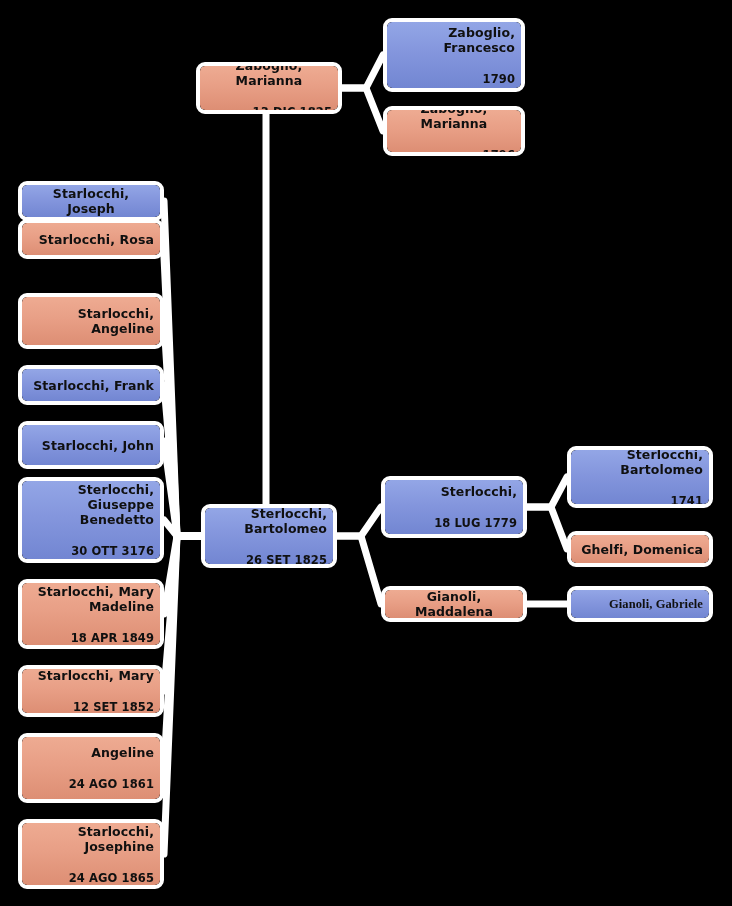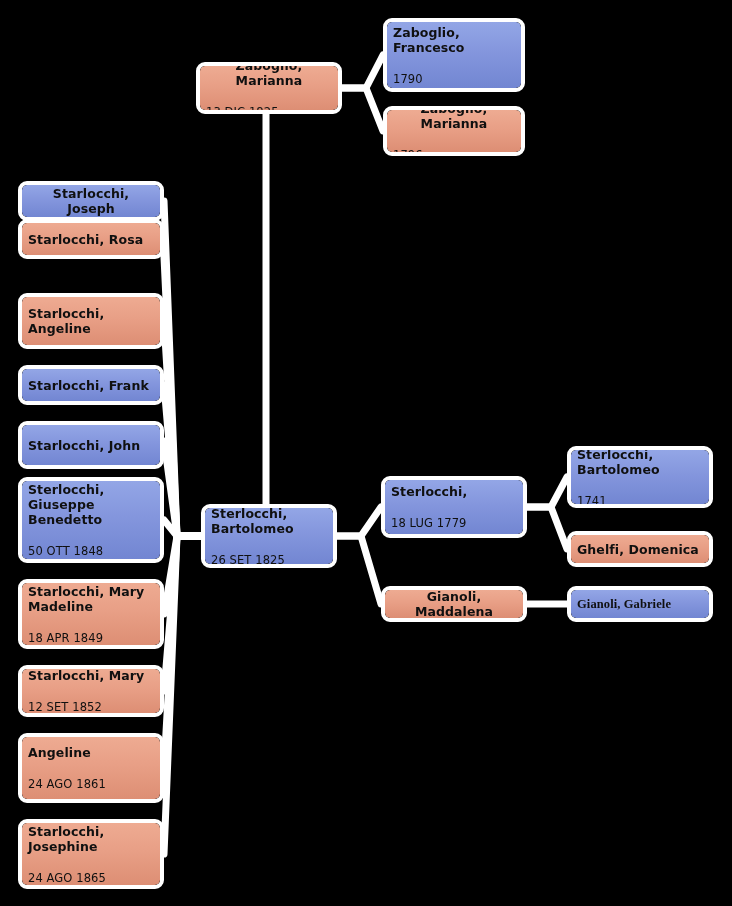--- a/index.html
+++ b/index.html
@@ -36,40 +36,40 @@
     color: #101010;
     overflow: hidden;
     z-index: 5;
   }
   .node .inner {
     width: 100%;
     height: 100%;
     border-radius: 5px;
     display: flex;
     flex-direction: column;
-    align-items: flex-start;
+    align-items: flex-end;
     justify-content: center;
     padding: 0 6px;
     box-sizing: border-box;
   }
   .node.male .inner {
     background: linear-gradient(to bottom, #93a6e6 0%, #8496dd 45%, #7286d2 100%);
   }
   .node.female .inner {
     background: linear-gradient(to bottom, #eeab92 0%, #e89f86 45%, #dd8e74 100%);
   }
   .nm {
     font-size: 12.5px;
     font-weight: bold;
     line-height: 15px;
     letter-spacing: 0.1px;
   }
   .dt {
     font-size: 11.5px;
-    font-weight: normal;
+    font-weight: bold;
     line-height: 14px;
     letter-spacing: 0.1px;
     margin-top: 17px;
   }
 </style>
 </head>
 <body>
 
 <div id="chart">
   <svg class="links" id="links-layer" viewBox="0 0 732 906" width="732" height="906">
@@ -136,21 +136,21 @@
       <div class="node male" style="left: 18px; top: 421px; width: 146px; height: 48px;">
         <div class="inner">
           <div class="nm">Starlocchi, John</div>
         </div>
       </div>
       <div class="node male" style="left: 18px; top: 477px; width: 146px; height: 86px;">
         <div class="inner">
           <div class="nm">Sterlocchi,</div>
           <div class="nm">Giuseppe</div>
           <div class="nm">Benedetto</div>
-          <div class="dt">50 OTT 1848</div>
+          <div class="dt">30 OTT 3176</div>
         </div>
       </div>
       <div class="node female" style="left: 18px; top: 579px; width: 146px; height: 70px;">
         <div class="inner">
           <div class="nm">Starlocchi, Mary</div>
           <div class="nm">Madeline</div>
           <div class="dt">18 APR 1849</div>
         </div>
       </div>
       <div class="node female" style="left: 18px; top: 665px; width: 146px; height: 52px;">

